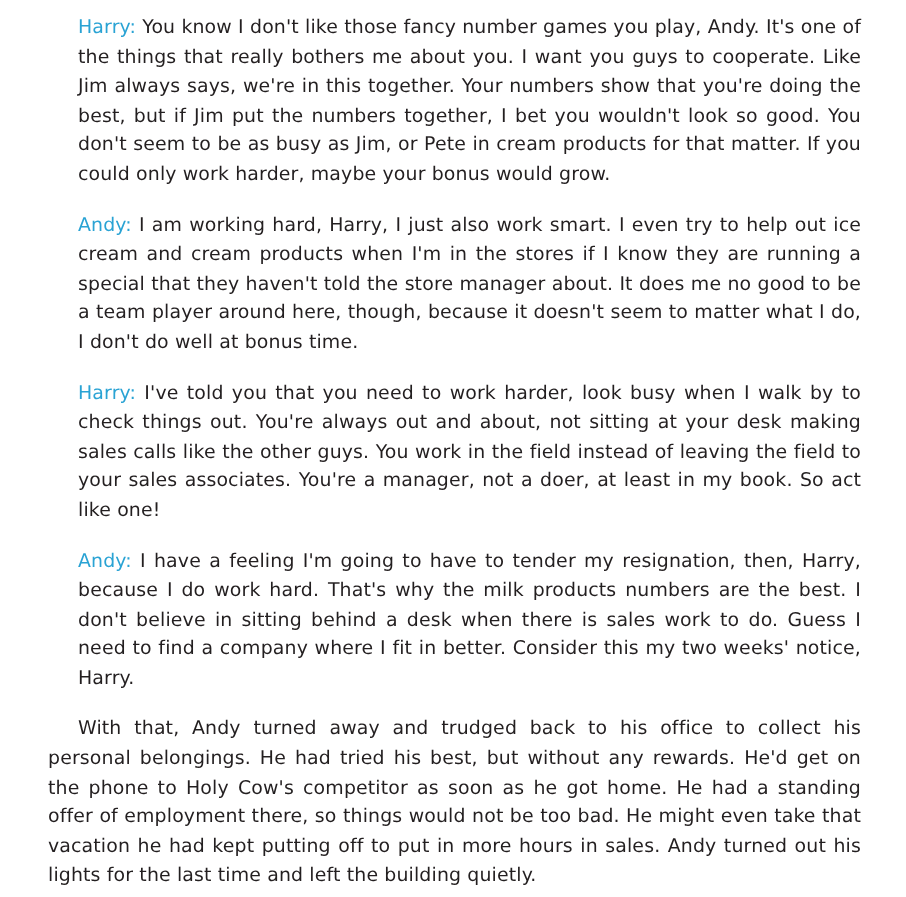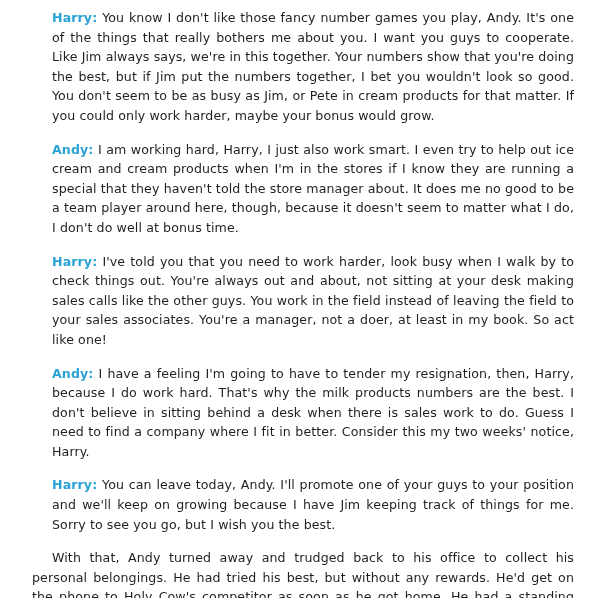--- a/index.html
+++ b/index.html
@@ -29,21 +29,21 @@
     letter-spacing: 0.1px;
   }
   .para:last-child {
     margin-bottom: 0;
   }
   .indent {
     text-indent: 20px;
   }
   .speaker {
     color: #2aa3d4;
-    font-weight: bold;
+    font-weight: normal;
   }
   .speaker-indent {
     padding-left: 20px;
   }
 </style>
 </head>
 <body>
 
 <div class="page">
 
@@ -56,21 +56,18 @@
   </p>
 
   <p class="para speaker-indent">
     <span class="speaker">Harry</span><span class="speaker">:</span><span> I've told you that you need to work harder, look busy when I walk by to check things out. You're always out and about, not sitting at your desk making sales calls like the other guys. You work in the field instead of leaving the field to your sales associates. You're a manager, not a doer, at least in my book. So act like one!</span>
   </p>
 
   <p class="para speaker-indent">
     <span class="speaker">Andy</span><span class="speaker">:</span><span> I have a feeling I'm going to have to tender my resignation, then, Harry, because I do work hard. That's why the milk products numbers are the best. I don't believe in sitting behind a desk when there is sales work to do. Guess I need to find a company where I fit in better. Consider this my two weeks' notice, Harry.</span>
   </p>
 
-  <p class="para speaker-indent">
-    <span class="speaker">Harry</span><span class="speaker">:</span><span> You can leave today, Andy. I'll promote one of your guys to your position and we'll keep on growing because I have Jim keeping track of things for me. Sorry to see you go, but I wish you the best.</span>
-  </p>
 
   <p class="para indent">
     <span>With that, Andy turned away and trudged back to his office to collect his personal belongings. He had tried his best, but without any rewards. He'd get on the phone to Holy Cow's competitor as soon as he got home. He had a standing offer of employment there, so things would not be too bad. He might even take that vacation he had kept putting off to put in more hours in sales. Andy turned out his lights for the last time and left the building quietly.</span>
   </p>
 
 </div>
 
 </body></html>

